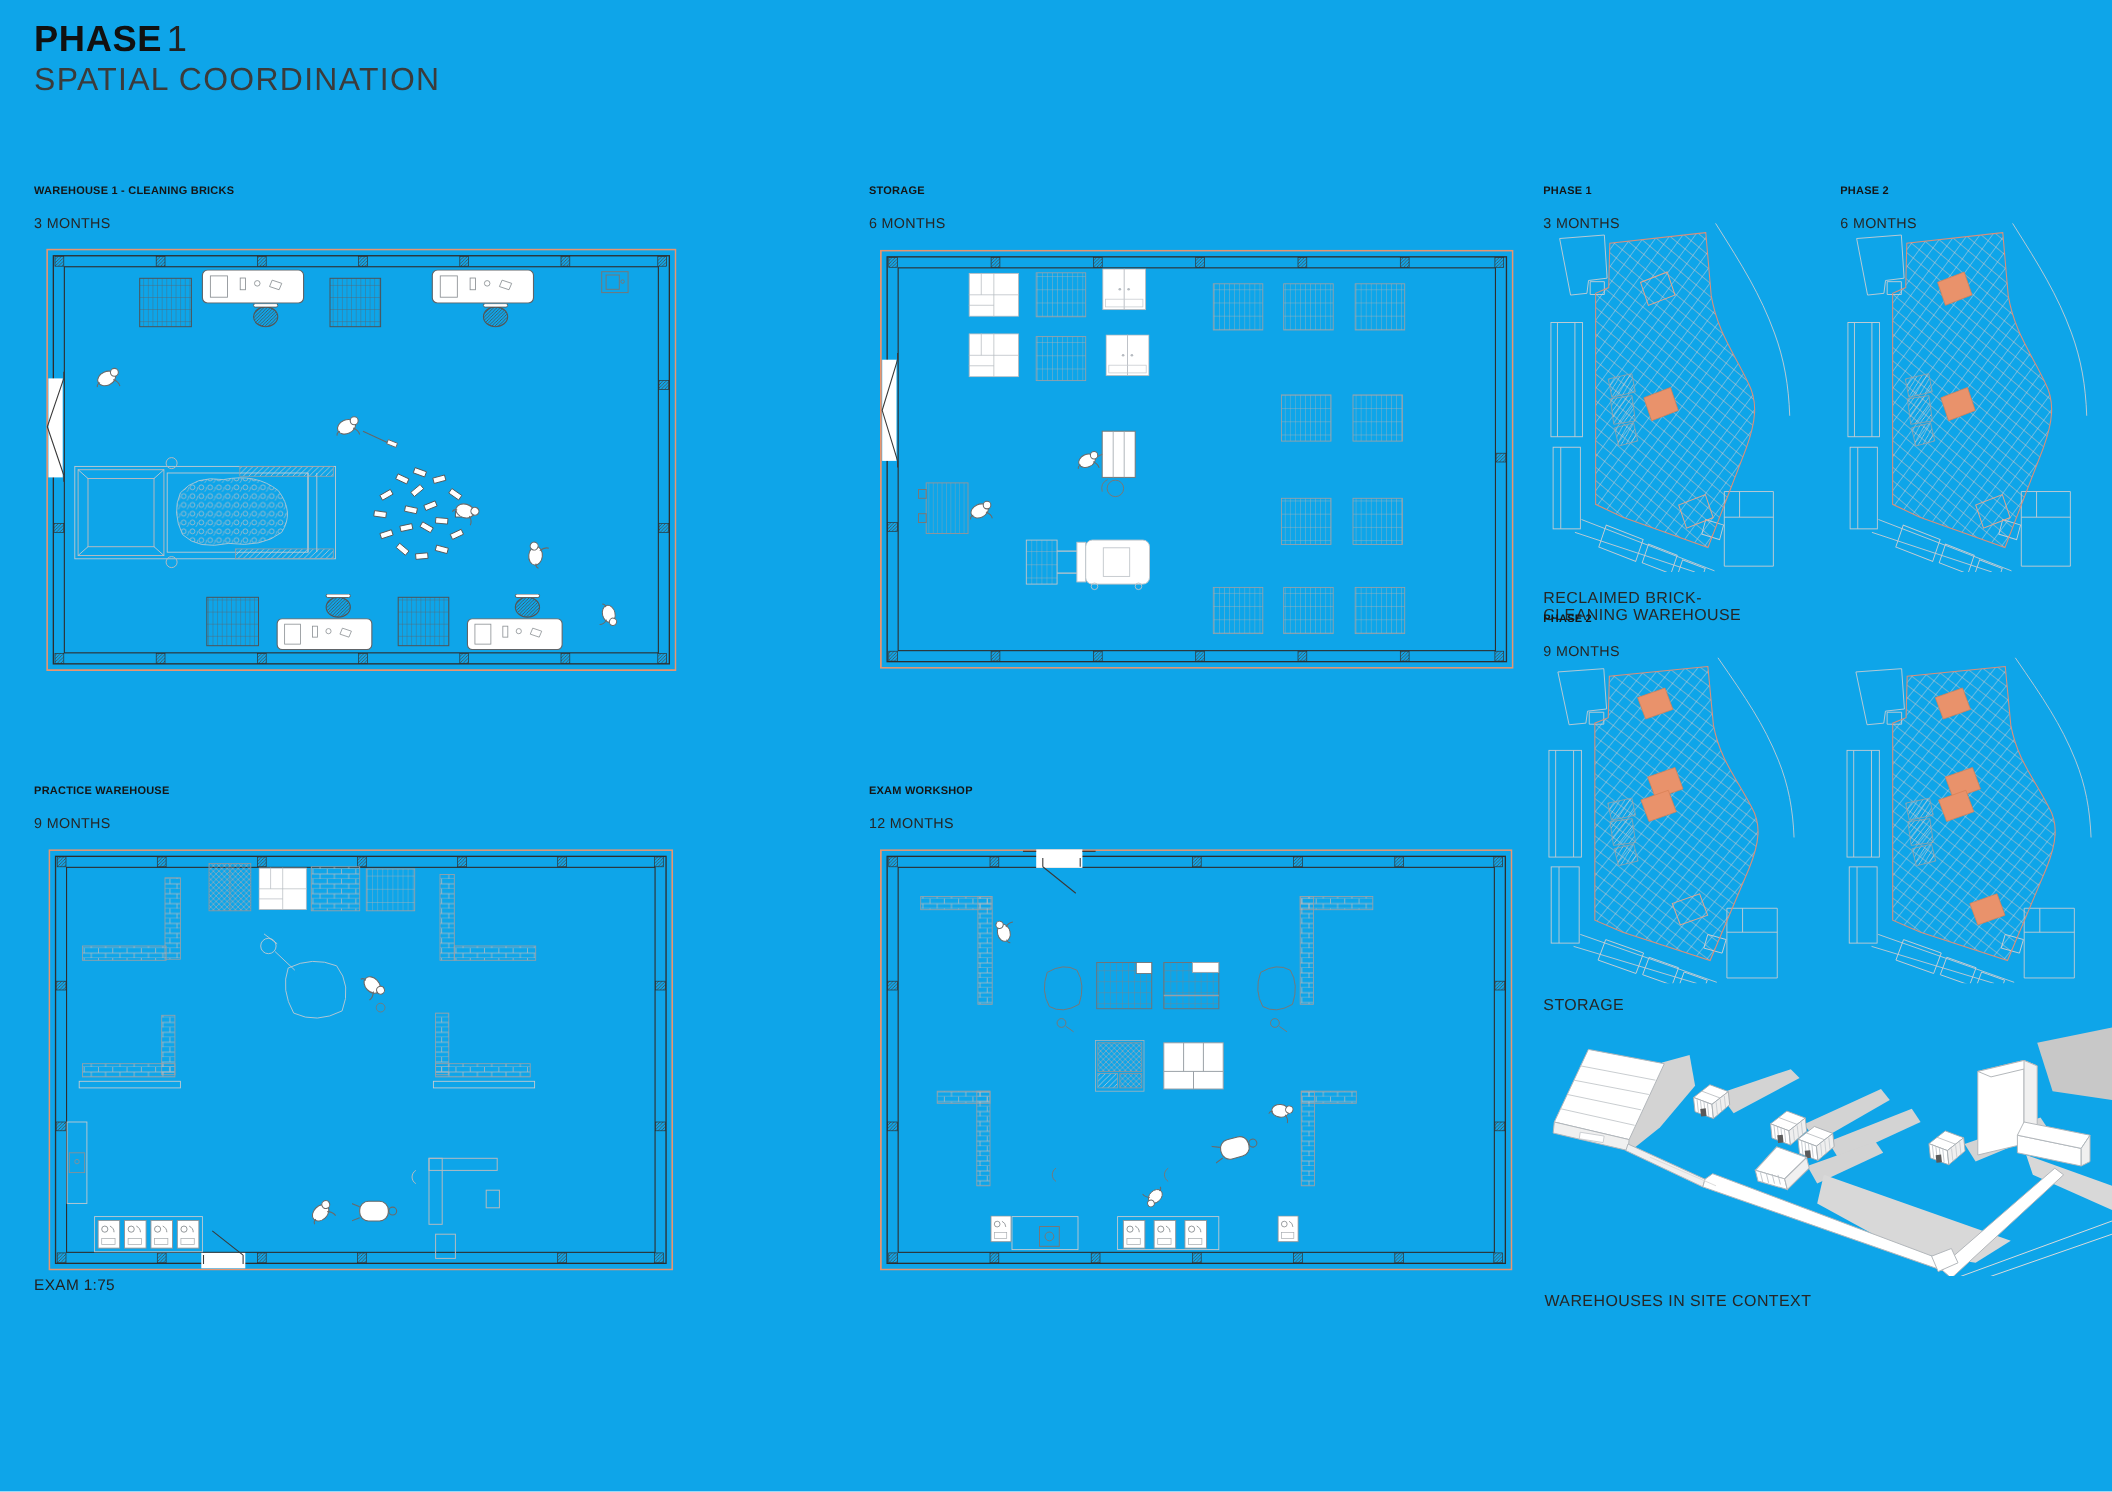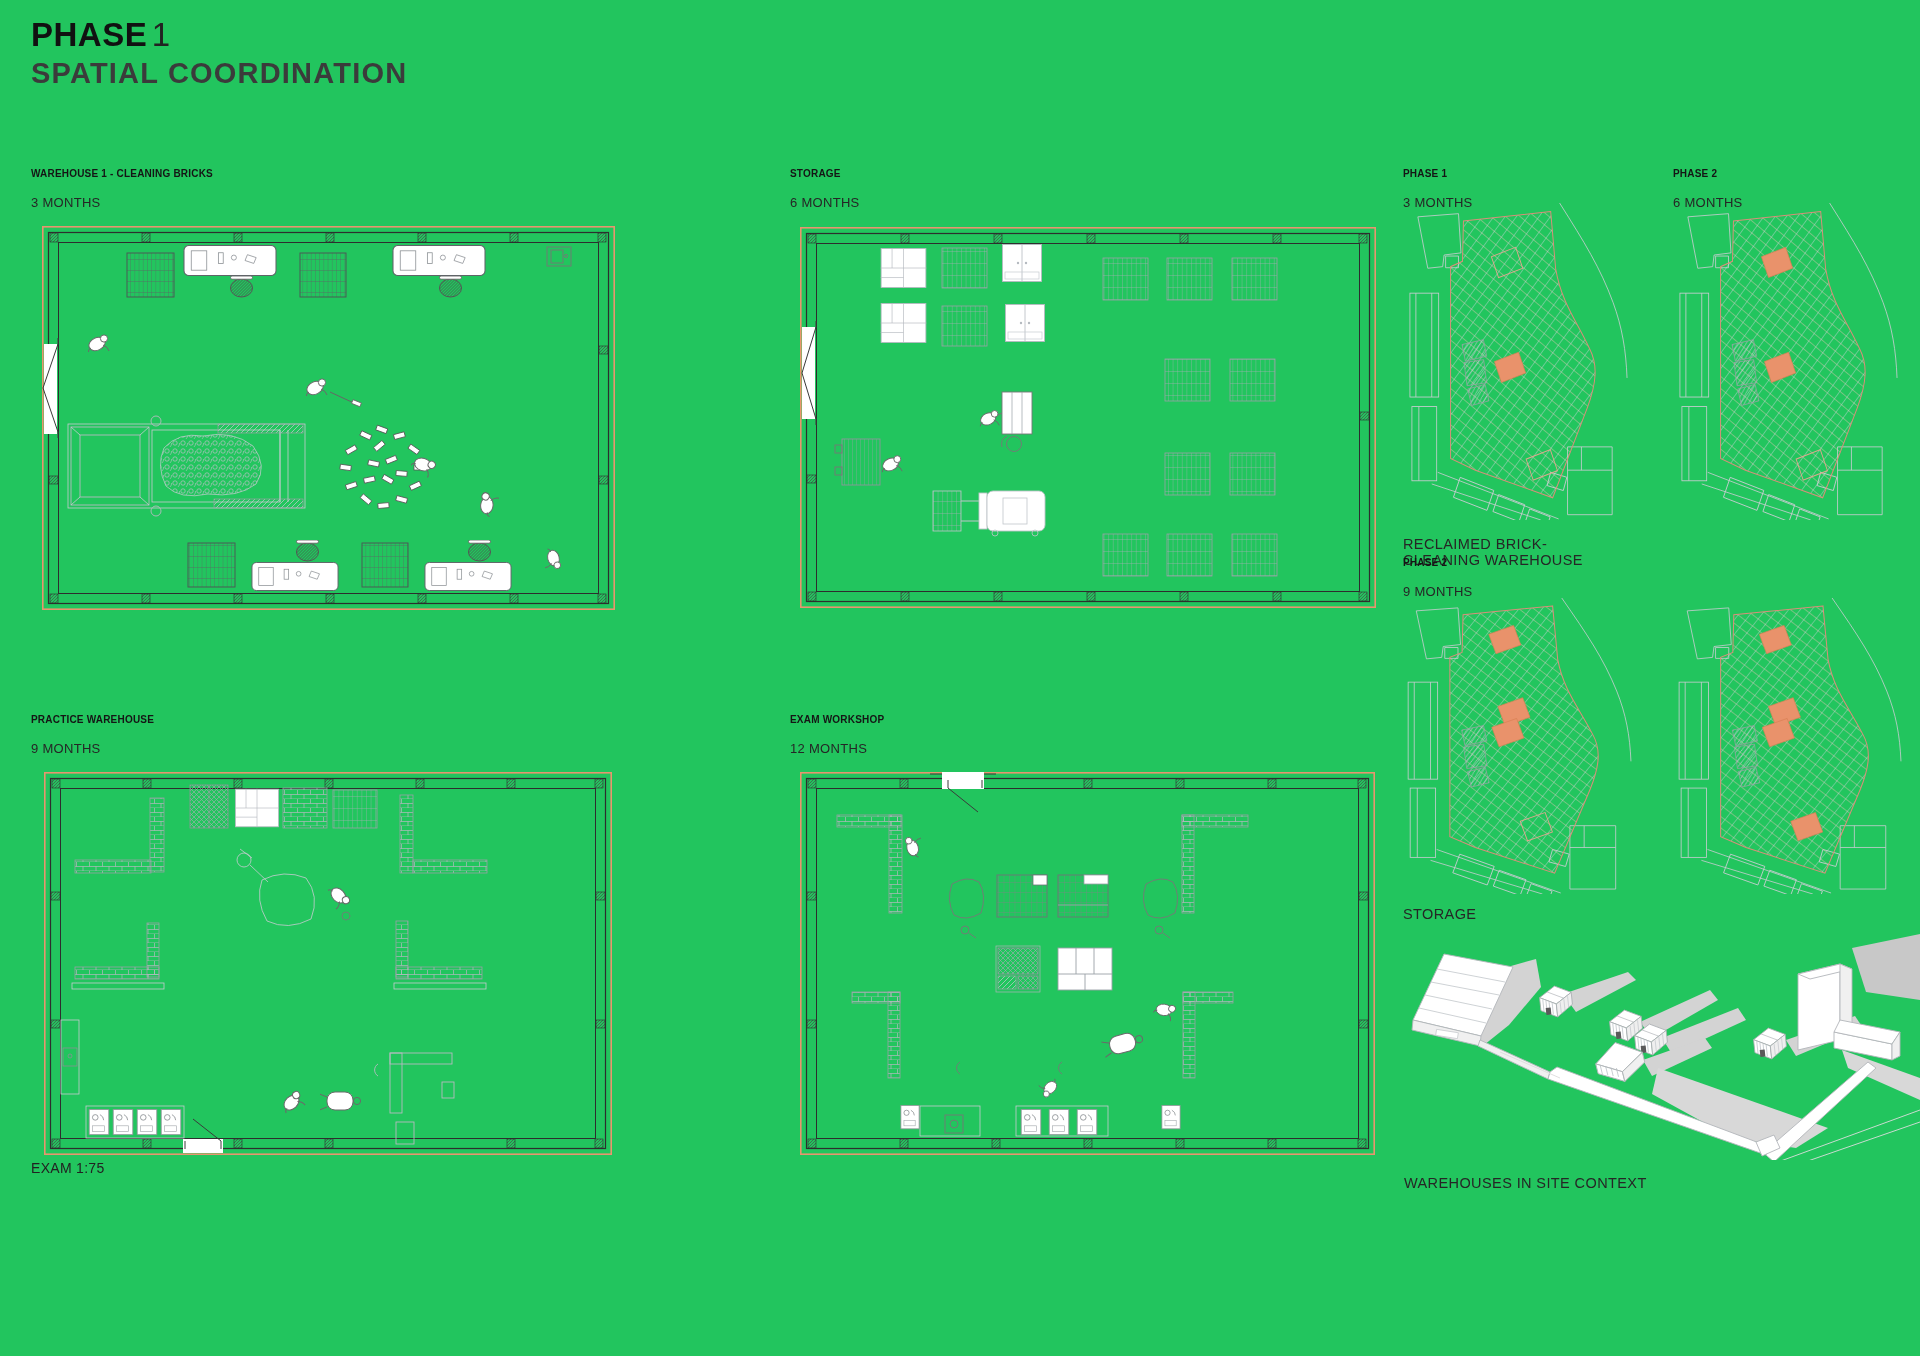--- a/index.html
+++ b/index.html
@@ -2,27 +2,27 @@
 <html style="--accent: #E9926B; --accent-line: #E9956F; --site-line: #D98F7A; --wall: #2E2E2E;"><head>
 <meta charset="utf-8">
 <style>
   :root{
     --accent:#E9926B; --accent-line:#E9956F; --site-line:#D98F7A;
     --wall:#2E2E2E; --gray:#A9AEB4;
   }
   *{box-sizing:border-box}
   html,body{margin:0;padding:0;background:#fff}
   body{font-family:"Liberation Sans",sans-serif;color:#1c1c1c}
-  .board{position:relative;width:1920px;height:1356px;background:#22c55e;overflow:hidden}
+  .board{position:relative;width:1920px;height:1356px;background:#0ea5e9;overflow:hidden}
   .abs{position:absolute}
 
   
   .title-bold{font-weight:700;font-size:33px;letter-spacing:.5px;color:#111}
   .title-num{font-weight:400;font-size:33px;color:#222}
-  .subtitle{font-size:29px;font-weight:700;letter-spacing:1.2px;color:#3b3b3b;margin-top:3px}
+  .subtitle{font-size:29px;font-weight:400;letter-spacing:1.2px;color:#3b3b3b;margin-top:3px}
 
   
   .plan-label .nm{font-weight:700;font-size:10px;letter-spacing:.2px;color:#151515;white-space:nowrap}
   .plan-label .du{font-size:13px;color:#262626;margin-top:16px;letter-spacing:.3px}
   .cap{font-size:14.5px;letter-spacing:.4px;color:#262626}
   .cap.wrap{width:205px;line-height:16px}
   .scale-note{font-size:14px;letter-spacing:.3px;color:#222}
 
   
   svg{display:block}

